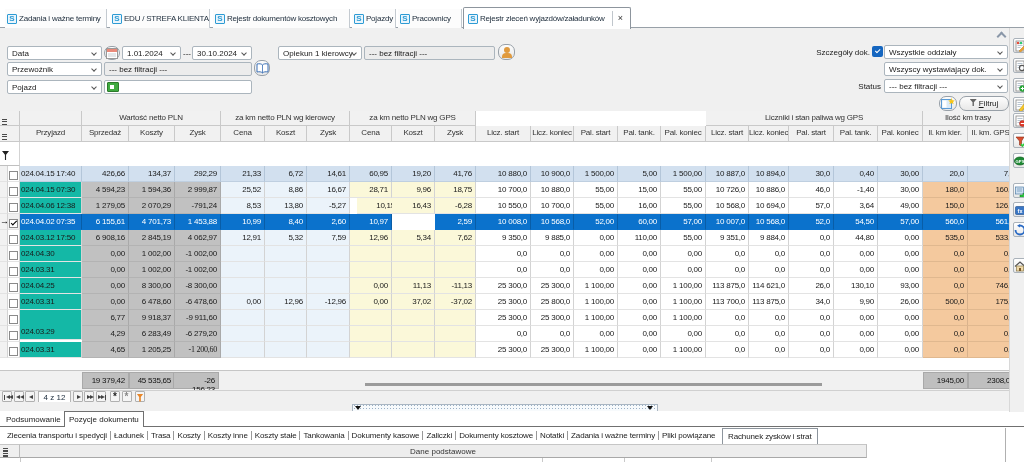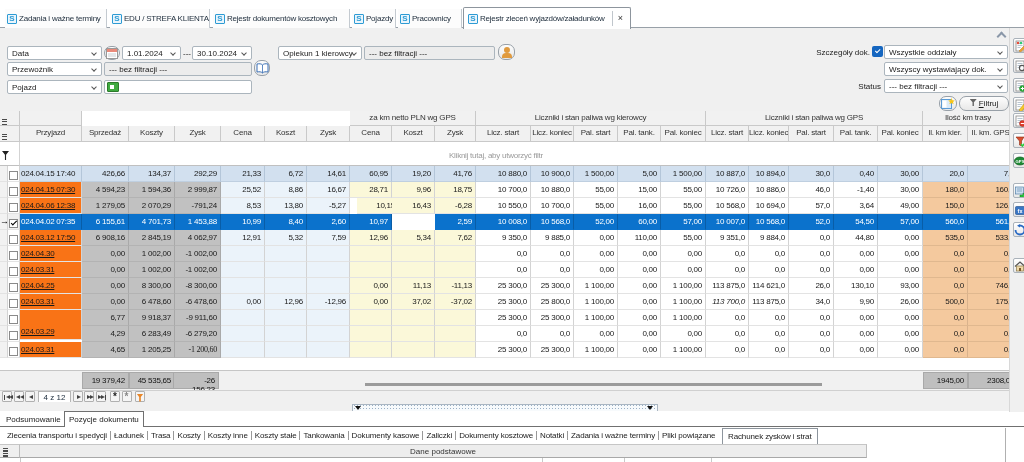--- a/index.html
+++ b/index.html
@@ -25,21 +25,21 @@
 .frl { border-right:1px solid #d3d3d3 !important; line-height:0; }
 .fr { background:#fff; border-bottom:1px solid #c0c0c0; border-right:none; }
 .frt { color:#9a9a9a; text-align:center; line-height:27px; padding-right:42px; }
 .ta-l { text-align:left; padding-left:1px; }
 .ta-r { text-align:right; padding-right:3px; }
 .g { background:#c1c1c1; border-right-color:#a9a9a9; border-bottom-color:#b3b3b3; }
 .b { background:#ebf3fa; }
 .y { background:#fbf8d9; }
 .o { background:#f4c99e; border-right-color:#d9b28c; border-bottom-color:#e0b88f; }
 .w { background:#fff; }
-.d { background:#f97316;text-decoration:underline; }
+.d { background:#14b8a6; }
 .ic { background:#f2f2f2; }
 .cb { background:#fff; }
 .csel { background:#f0f0f0; }
 .r1 { background:#d2e0ef; border-right-color:#b4c6d9; border-bottom-color:#bfcfe0; }
 .sel { background:#0b72cc; color:#fff; border-right-color:rgba(0,0,0,0.18); border-bottom-color:#0b72cc; }
 .ck { display:block; position:relative; width:9px; height:9px; border:1px solid #8a8a8a; background:#fff; margin:5px 0 0 1px; }
 .km { position:absolute; left:0.5px; top:1px; width:5.5px; height:3px; border-left:1.8px solid #000; border-bottom:1.8px solid #000; transform:rotate(-45deg); }
 .arw { font-size:9px; color:#000; line-height:15px; letter-spacing:0; font-weight:bold; }
 .eq { display:inline-block; width:5px; height:8px; background:repeating-linear-gradient(#4a4a4a 0 1px, transparent 1px 2.4px); }
 .fun { display:inline-block; width:7px; height:9px; background:#222; clip-path:polygon(0 0,100% 0,58% 42%,58% 100%,42% 100%,42% 42%); margin:9px 0 0 2px; }
@@ -70,22 +70,23 @@
 .vl { position:absolute; top:458px; width:1px; height:4px; background:#c9c9c9; }
 #rtool { position:absolute; left:1009px; top:28px; width:15px; height:384px; background:#f0f0f0; border-left:1px solid #d8d8d8; }
 .tbtn { position:absolute; left:3px; width:14px; height:15px; background:linear-gradient(#fff,#e8e8e8); border:1px solid #aab2ba; border-radius:2px; overflow:hidden; }
 .chev { position:absolute; width:7px; height:7px; border-left:2px solid #8a97a8; border-top:2px solid #8a97a8; transform:rotate(45deg); }
 </style></head>
 <body>
 <div id="app">
 <div id="grid">
 <div class="c hd hdl" style="left:0px;top:111px;width:20px;height:15px;"><span class="eq"></span></div>
 <div class="c hd" style="left:20px;top:111px;width:62px;height:15px;"></div>
+<div class="c hd" style="left:82px;top:111px;width:139px;height:15px;">Wartość netto PLN</div>
+<div class="c hd" style="left:221px;top:111px;width:129px;height:15px;">za km netto PLN wg kierowcy</div>
 <div class="c hd" style="left:350px;top:111px;width:126px;height:15px;">za km netto PLN wg GPS</div>
-<div class="c hd" style="left:476px;top:111px;width:230px;height:15px;">Liczniki i stan paliwa wg kierowcy</div>
 <div class="c hd" style="left:706px;top:111px;width:217px;height:15px;">Liczniki i stan paliwa wg GPS</div>
 <div class="c hd" style="left:923px;top:111px;width:91px;height:15px;">Ilość km trasy</div>
 <div class="c hd hdl" style="left:0px;top:126px;width:20px;height:16px;"><span class="eq"></span></div>
 <div class="c hd" style="left:20px;top:126px;width:62px;height:16px;">Przyjazd</div>
 <div class="c hd" style="left:82px;top:126px;width:47px;height:16px;">Sprzedaż</div>
 <div class="c hd" style="left:129px;top:126px;width:46px;height:16px;">Koszty</div>
 <div class="c hd" style="left:175px;top:126px;width:46px;height:16px;">Zysk</div>
 <div class="c hd" style="left:221px;top:126px;width:44px;height:16px;">Cena</div>
 <div class="c hd" style="left:265px;top:126px;width:42px;height:16px;">Koszt</div>
 <div class="c hd" style="left:307px;top:126px;width:43px;height:16px;">Zysk</div>
@@ -98,21 +99,20 @@
 <div class="c hd" style="left:618px;top:126px;width:43px;height:16px;">Pal. tank.</div>
 <div class="c hd" style="left:661px;top:126px;width:45px;height:16px;">Pal. koniec</div>
 <div class="c hd" style="left:706px;top:126px;width:43px;height:16px;">Licz. start</div>
 <div class="c hd" style="left:749px;top:126px;width:40px;height:16px;">Licz. koniec</div>
 <div class="c hd" style="left:789px;top:126px;width:45px;height:16px;">Pal. start</div>
 <div class="c hd" style="left:834px;top:126px;width:44px;height:16px;">Pal. tank.</div>
 <div class="c hd" style="left:878px;top:126px;width:45px;height:16px;">Pal. koniec</div>
 <div class="c hd" style="left:923px;top:126px;width:45px;height:16px;">Il. km kier.</div>
 <div class="c hd" style="left:968px;top:126px;width:46px;height:16px;">Il. km. GPS</div>
 <div class="c fr frl" style="left:0px;top:142px;width:20px;height:24px;"><span class="fun"></span></div>
-<div class="c fr frt" style="left:20px;top:142px;width:994px;height:24px;">Kliknij tutaj, aby utworzyć filtr</div>
 <div class="c ic" style="left:0px;top:166px;width:8px;height:16px;"></div>
 <div class="c cb" style="left:8px;top:166px;width:12px;height:16px;">
         <span class="ck"></span>
       </div>
 <div class="c r1 ta-l" style="left:20px;top:166px;width:62px;height:16px;">024.04.15 17:40</div>
 <div class="c r1 ta-r" style="left:82px;top:166px;width:47px;height:16px;">426,66</div>
 <div class="c r1 ta-r" style="left:129px;top:166px;width:46px;height:16px;">134,37</div>
 <div class="c r1 ta-r" style="left:175px;top:166px;width:46px;height:16px;">292,29</div>
 <div class="c r1 ta-r" style="left:221px;top:166px;width:44px;height:16px;">21,33</div>
 <div class="c r1 ta-r" style="left:265px;top:166px;width:42px;height:16px;">6,72</div>
@@ -328,21 +328,21 @@
 <div class="c b ta-r" style="left:265px;top:294px;width:42px;height:16px;">12,96</div>
 <div class="c b ta-r" style="left:307px;top:294px;width:43px;height:16px;">-12,96</div>
 <div class="c y ta-r" style="left:350px;top:294px;width:42px;height:16px;">0,00</div>
 <div class="c y ta-r" style="left:392px;top:294px;width:43px;height:16px;">37,02</div>
 <div class="c y ta-r" style="left:435px;top:294px;width:41px;height:16px;">-37,02</div>
 <div class="c w ta-r" style="left:476px;top:294px;width:55px;height:16px;">25 300,0</div>
 <div class="c w ta-r" style="left:531px;top:294px;width:43px;height:16px;">25 800,0</div>
 <div class="c w ta-r" style="left:574px;top:294px;width:44px;height:16px;">1 100,00</div>
 <div class="c w ta-r" style="left:618px;top:294px;width:43px;height:16px;">0,00</div>
 <div class="c w ta-r" style="left:661px;top:294px;width:45px;height:16px;">1 100,00</div>
-<div class="c w ta-r" style="left:706px;top:294px;width:43px;height:16px;font-style:italic;">113 700,0</div>
+<div class="c w ta-r" style="left:706px;top:294px;width:43px;height:16px;">113 700,0</div>
 <div class="c w ta-r" style="left:749px;top:294px;width:40px;height:16px;">113 875,0</div>
 <div class="c w ta-r" style="left:789px;top:294px;width:45px;height:16px;">34,0</div>
 <div class="c w ta-r" style="left:834px;top:294px;width:44px;height:16px;">9,90</div>
 <div class="c w ta-r" style="left:878px;top:294px;width:45px;height:16px;">26,00</div>
 <div class="c o ta-r" style="left:923px;top:294px;width:45px;height:16px;">500,0</div>
 <div class="c o ta-r" style="left:968px;top:294px;width:46px;height:16px;">175,</div>
 <div class="c ic" style="left:0px;top:310px;width:8px;height:16px;"></div>
 <div class="c cb" style="left:8px;top:310px;width:12px;height:16px;">
         <span class="ck"></span>
       </div>

